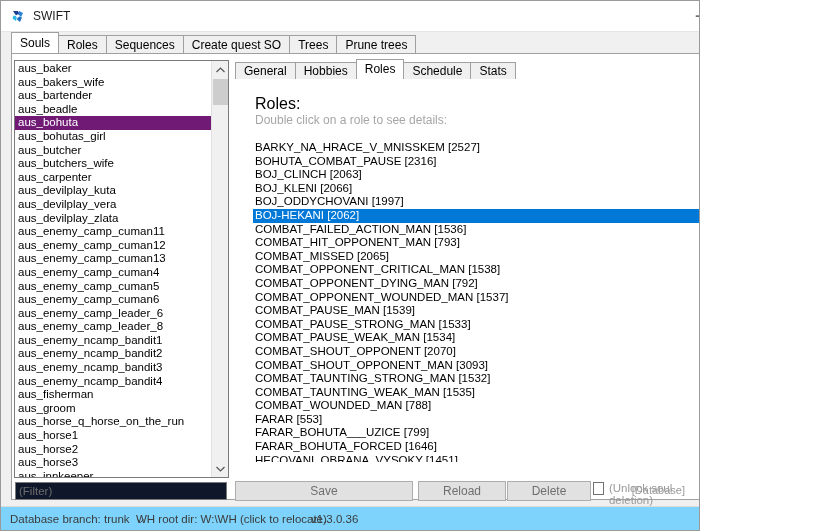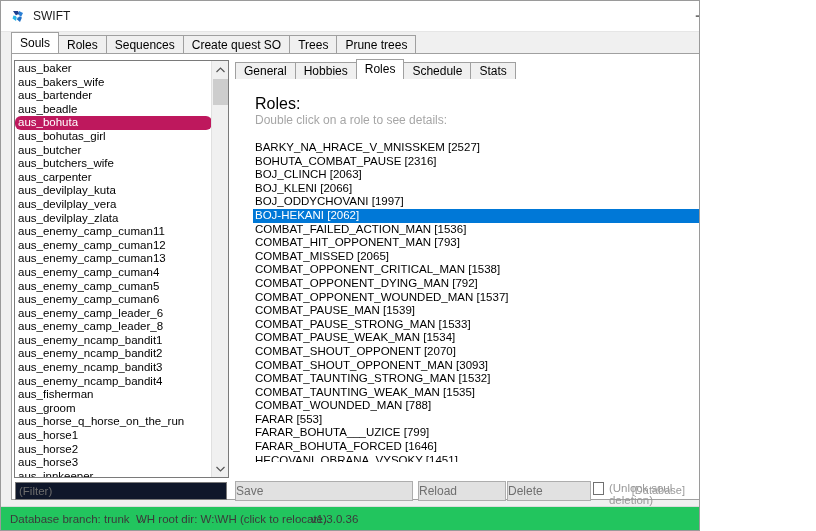--- a/index.html
+++ b/index.html
@@ -119,23 +119,22 @@
     height: 13.6px;
     line-height: 13.6px;
     font-size: 11.5px;
     padding-left: 3px;
     white-space: nowrap;
     overflow: hidden;
     color: #000;
     cursor: default;
   }
   .souls-item.selected {
-    background: #be185d;
+    background: #701a75;
     color: #ffffff;
-    border-radius: 6px;
   }
 
   
   .vscroll {
     position: absolute;
     top: 0; right: 0;
     width: 17px;
     height: 100%;
     background: #f0f0f0;
     border-left: 1px solid #e0e0e0;
@@ -256,20 +255,21 @@
   .tbtn {
     position: absolute;
     top: 480px;
     height: 20px;
     background: #e1e1e1;
     border: 1px solid #adadad;
     box-sizing: border-box;
     font-family: "Liberation Sans", sans-serif;
     font-size: 12px;
     color: #6f6f6f;
+    text-align: center;
     line-height: 18px;
     cursor: default;
   }
   .tbtn.save   { left: 234px; width: 178px; }
   .tbtn.reload { left: 417px; width: 88px; }
   .tbtn.delete { left: 506px; width: 84px; }
 
   .unlock-wrap {
     position: absolute;
     left: 592px; top: 481px;
@@ -294,21 +294,21 @@
     font-size: 11px;
     color: #9a9a9a;
   }
 
   
   .statusbar {
     position: absolute;
     left: 0; bottom: 0;
     width: 814px;
     height: 24px;
-    background: #22c55e;
+    background: #7dd3fc;
     border-top: 1px solid #dcdcdc;
     box-sizing: border-box;
   }
   .status-item {
     position: absolute;
     top: 6px;
     font-size: 11.5px;
     color: #3a3a3a;
     white-space: nowrap;
   }

